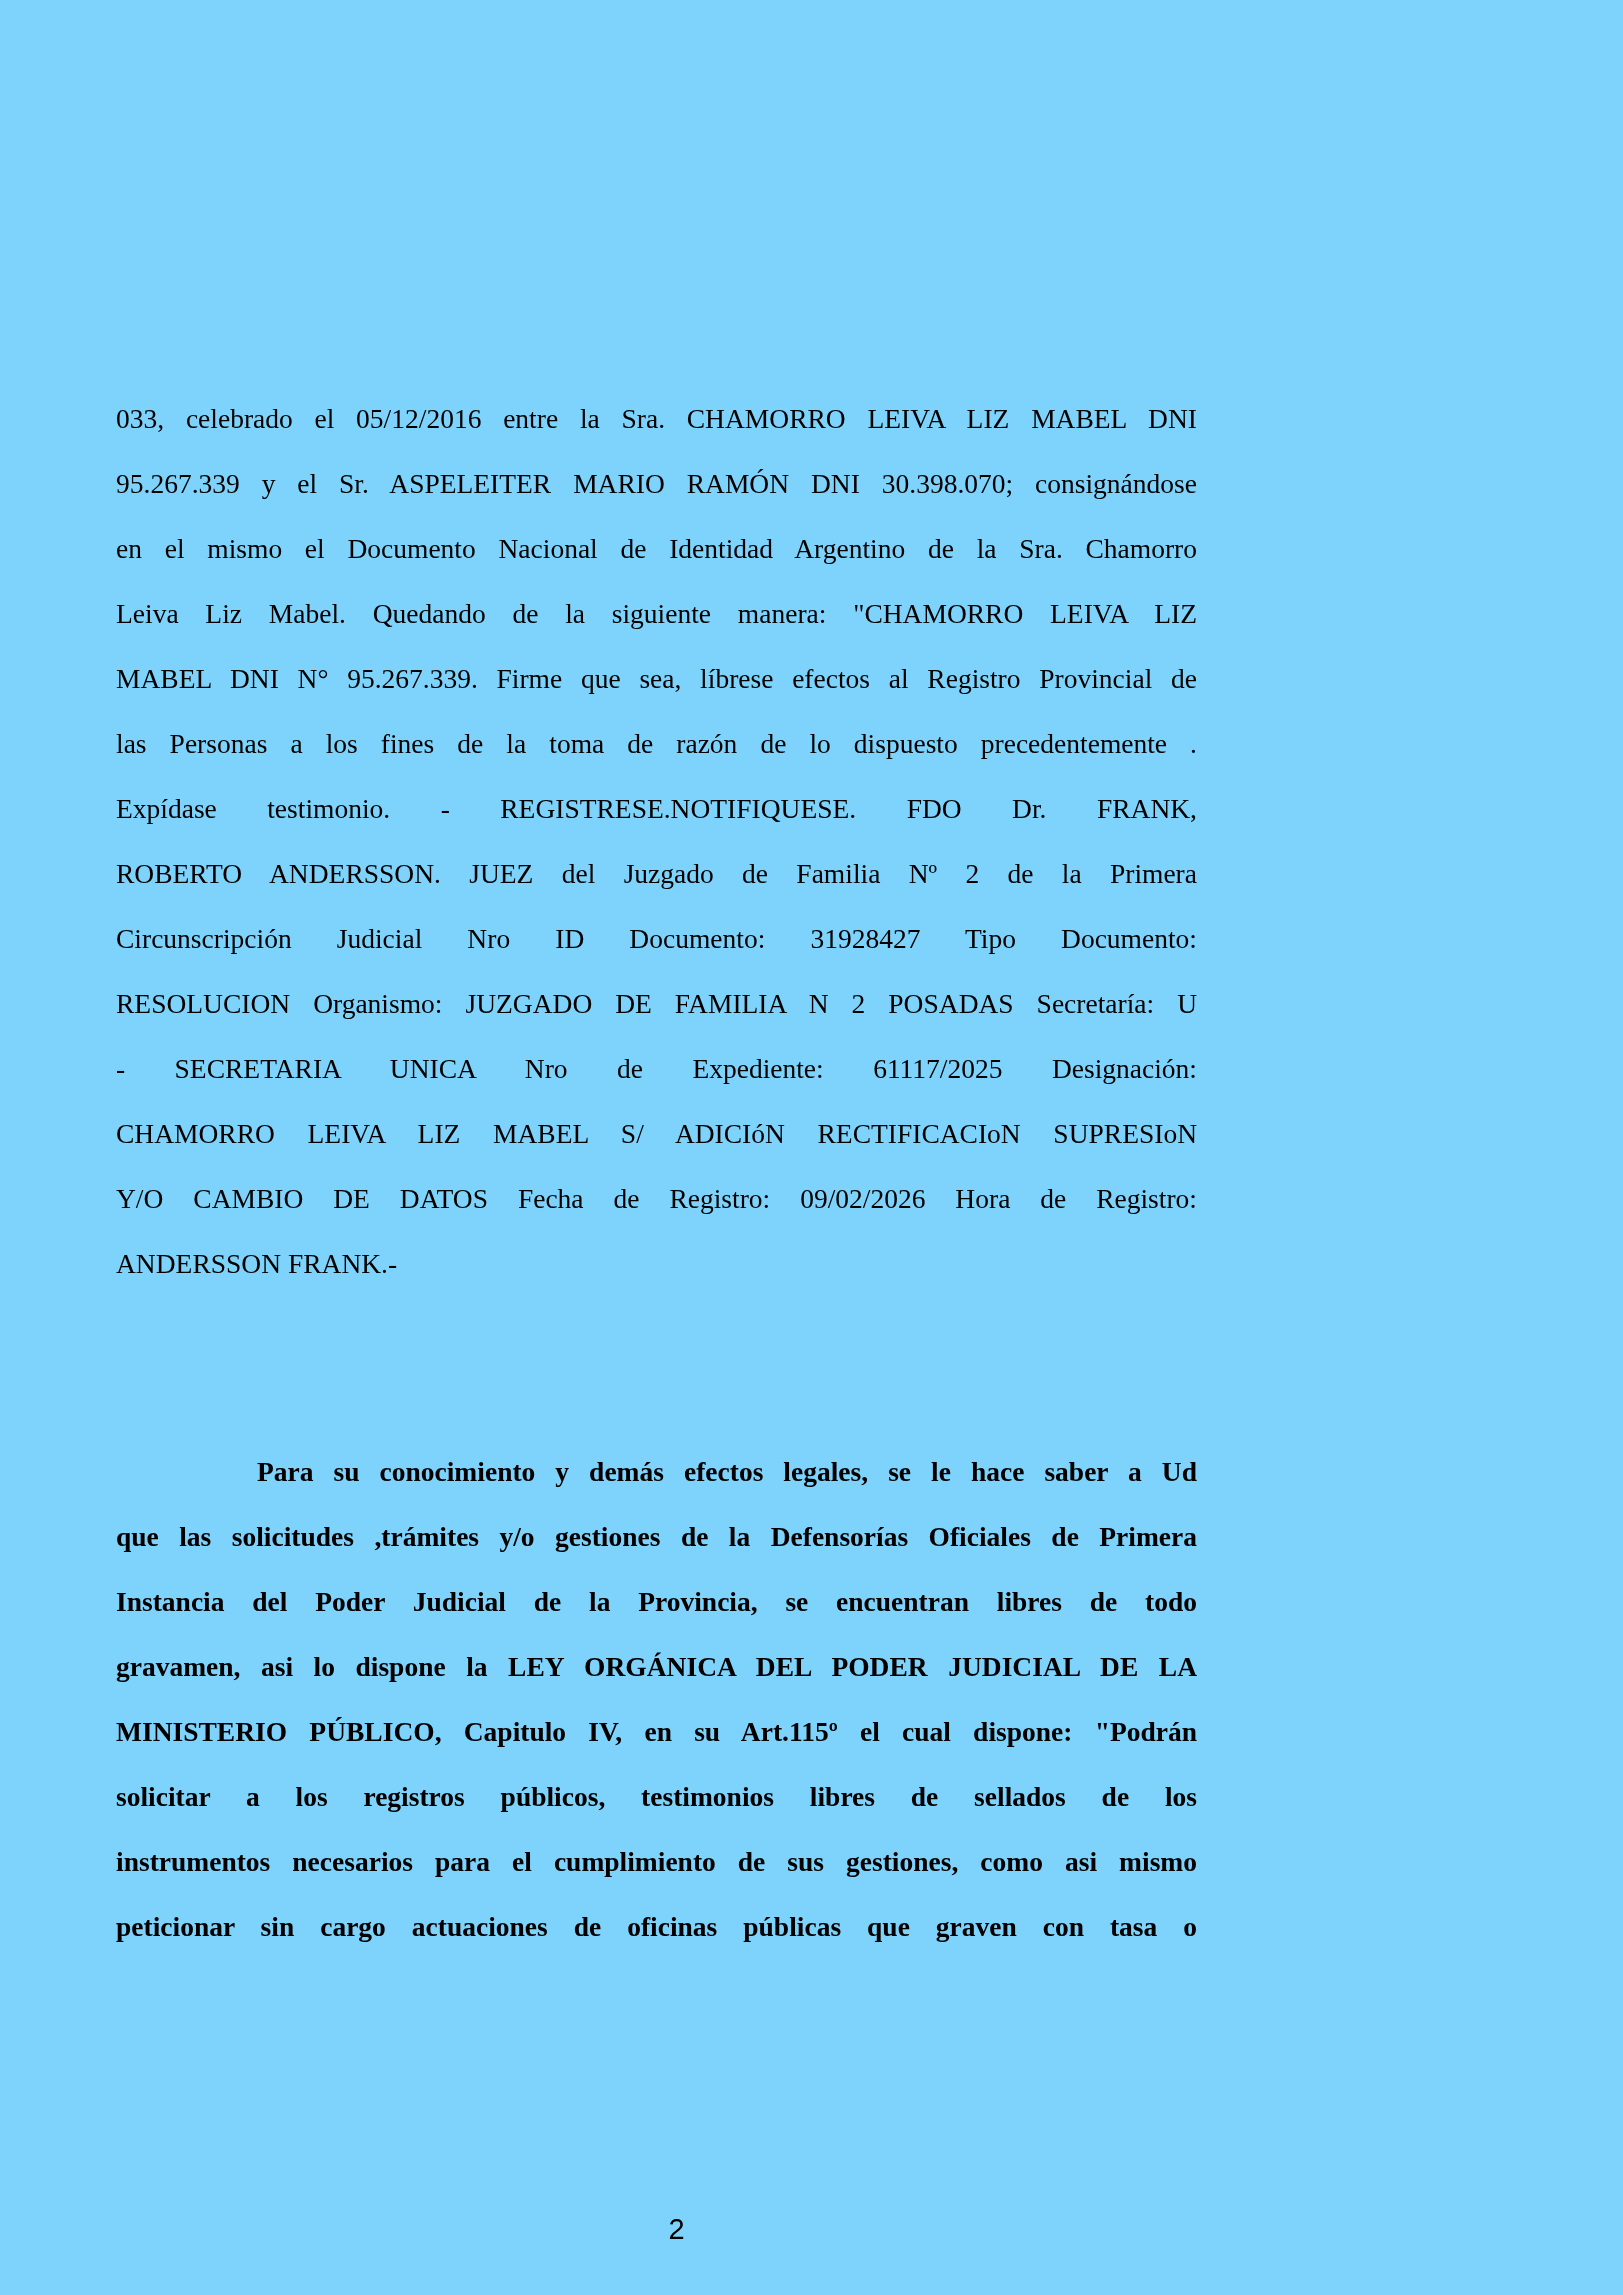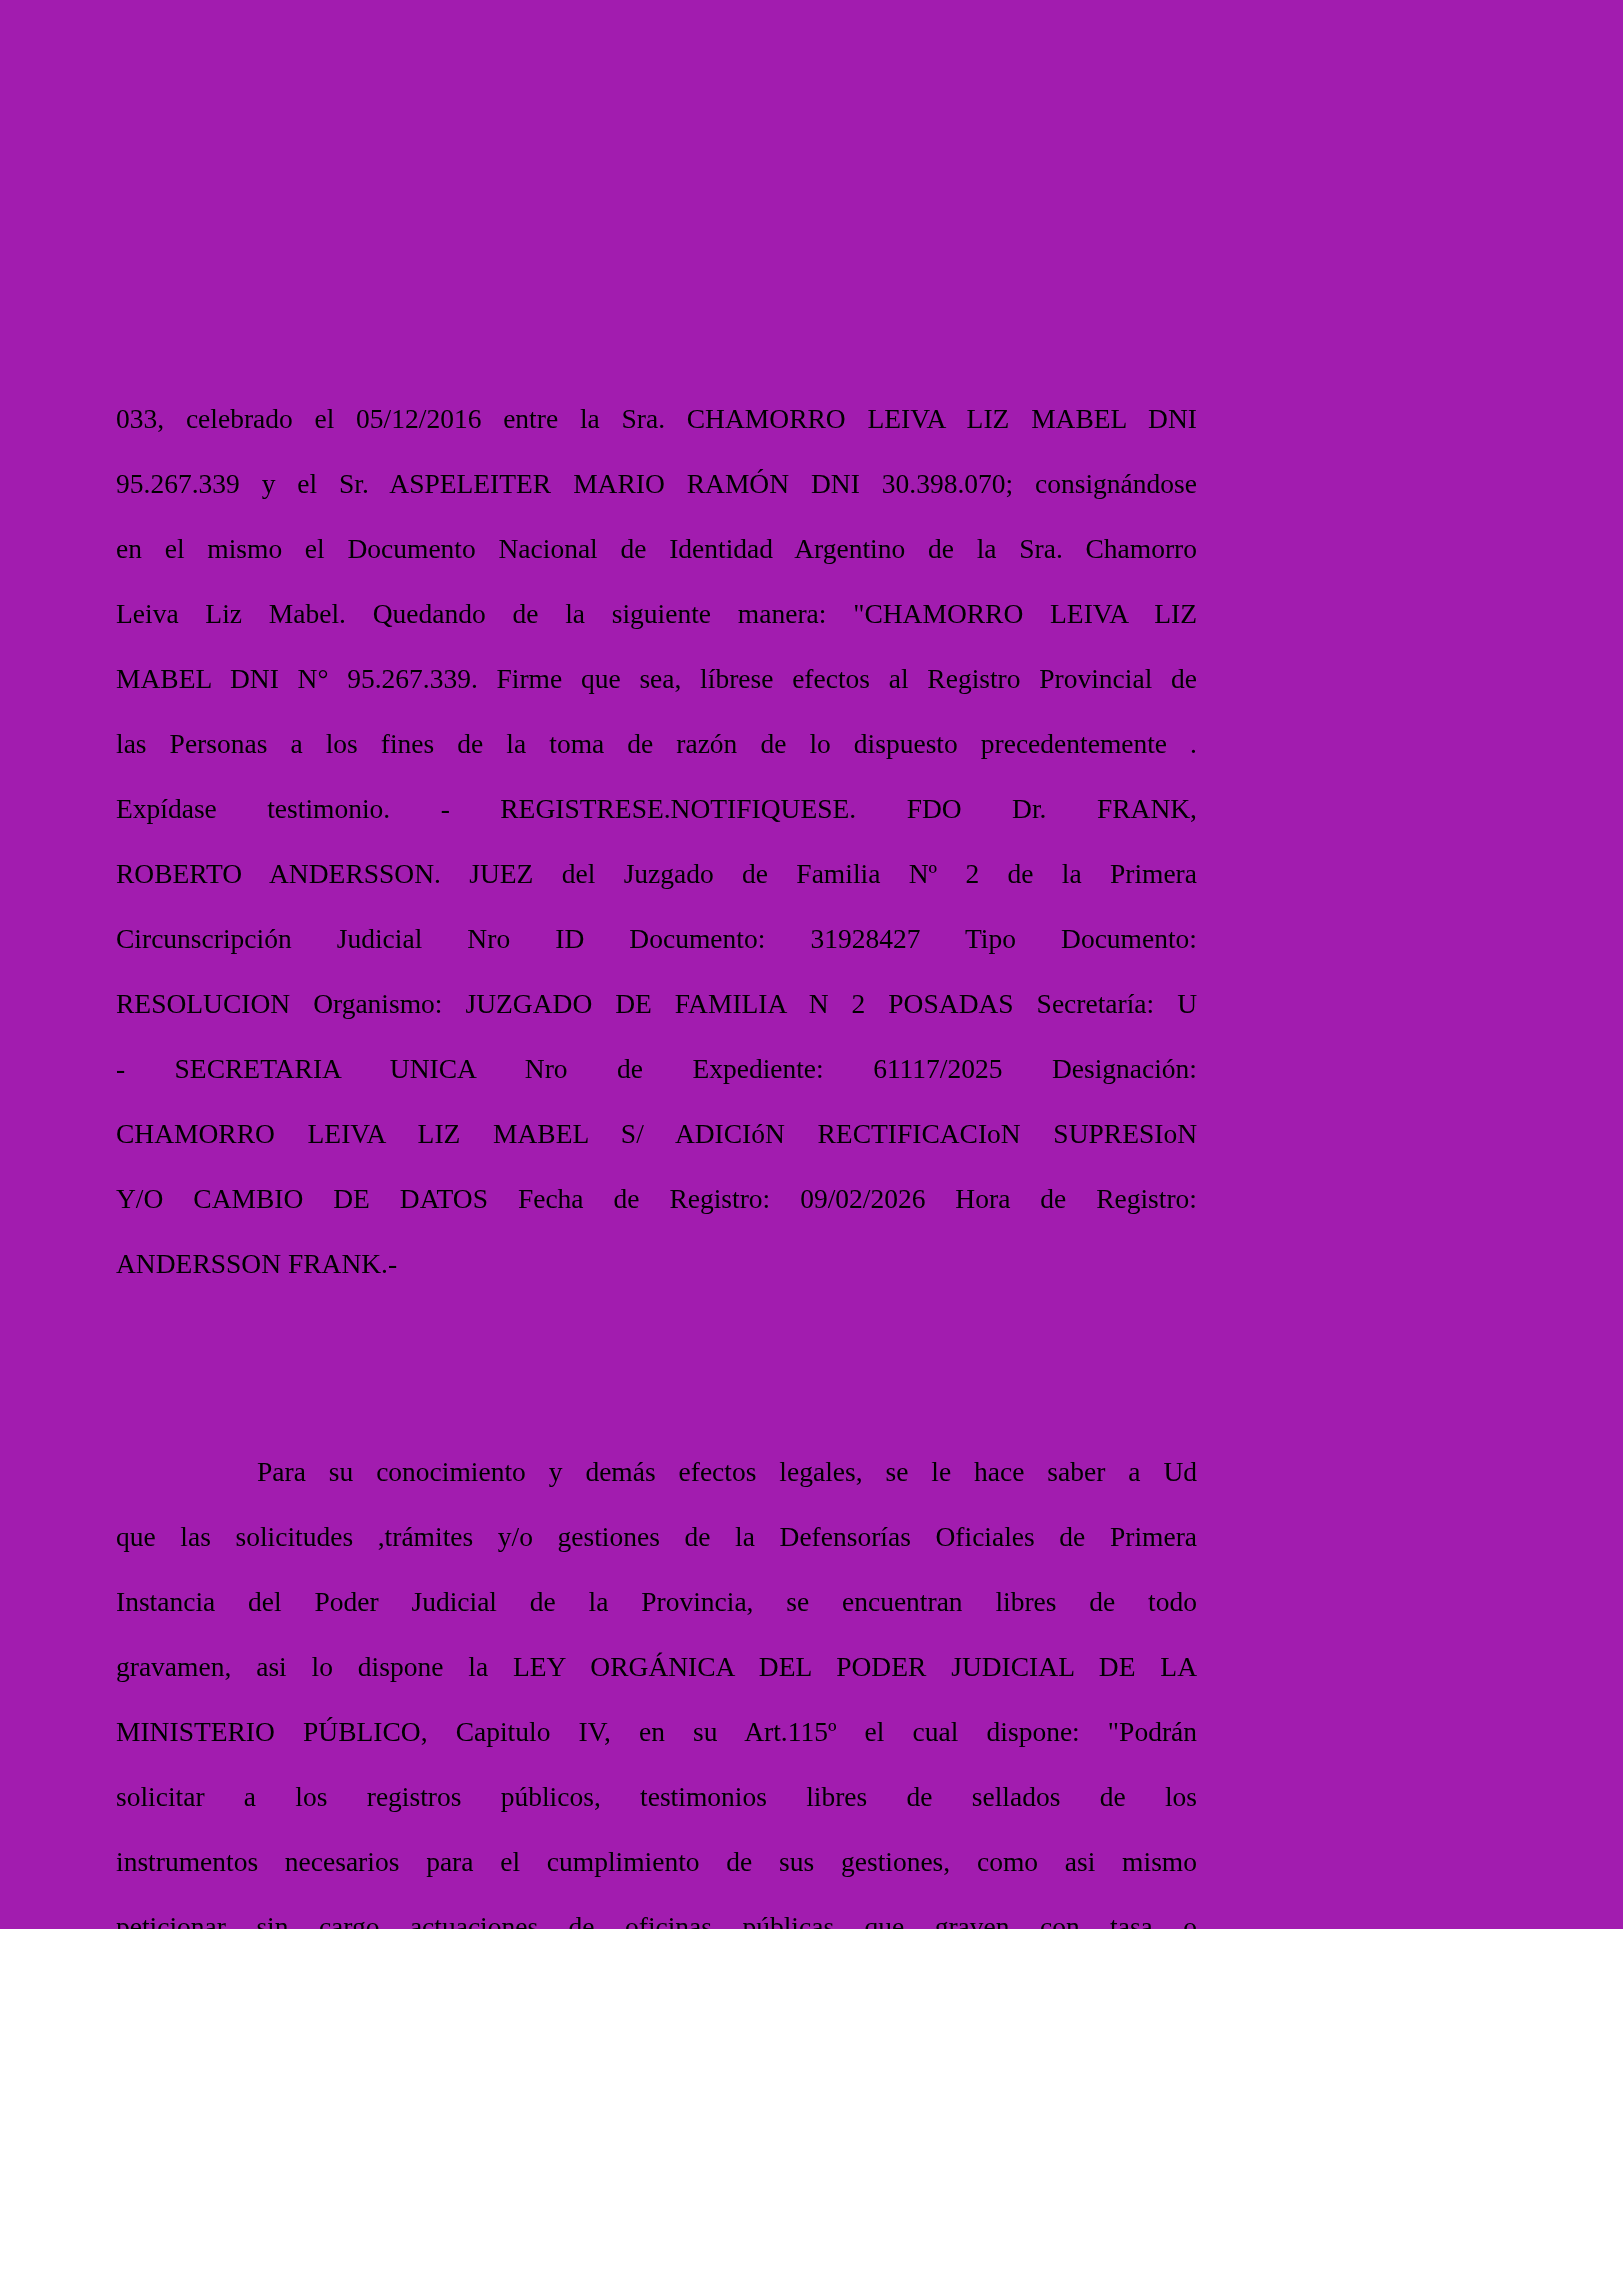--- a/index.html
+++ b/index.html
@@ -3,22 +3,22 @@
 <meta charset="utf-8">
 <style>
   html, body {
     margin: 0;
     padding: 0;
     background: #ffffff;
   }
   .page {
     position: relative;
     width: 1623px;
-    height: 1929px;
-    background: #a21caf;
+    height: 2295px;
+    background: #7dd3fc;
     color: #000000;
     font-family: "Liberation Serif", "DejaVu Serif", serif;
     overflow: hidden;
   }
   .text-block {
     position: absolute;
     left: 116px;
     top: 386px;
     width: 1081px;
   }
@@ -32,21 +32,21 @@
     height: 65px;
     text-align: justify;
     text-align-last: justify;
     white-space: normal;
     overflow: visible;
   }
   .para-notice {
     margin-top: 143px;
   }
   .para-notice .line {
-    font-weight: normal;
+    font-weight: bold;
   }
   .line.indent {
     text-indent: 141px;
   }
   .line.last {
     text-align: left;
     text-align-last: left;
   }
   .page-number {
     position: absolute;

